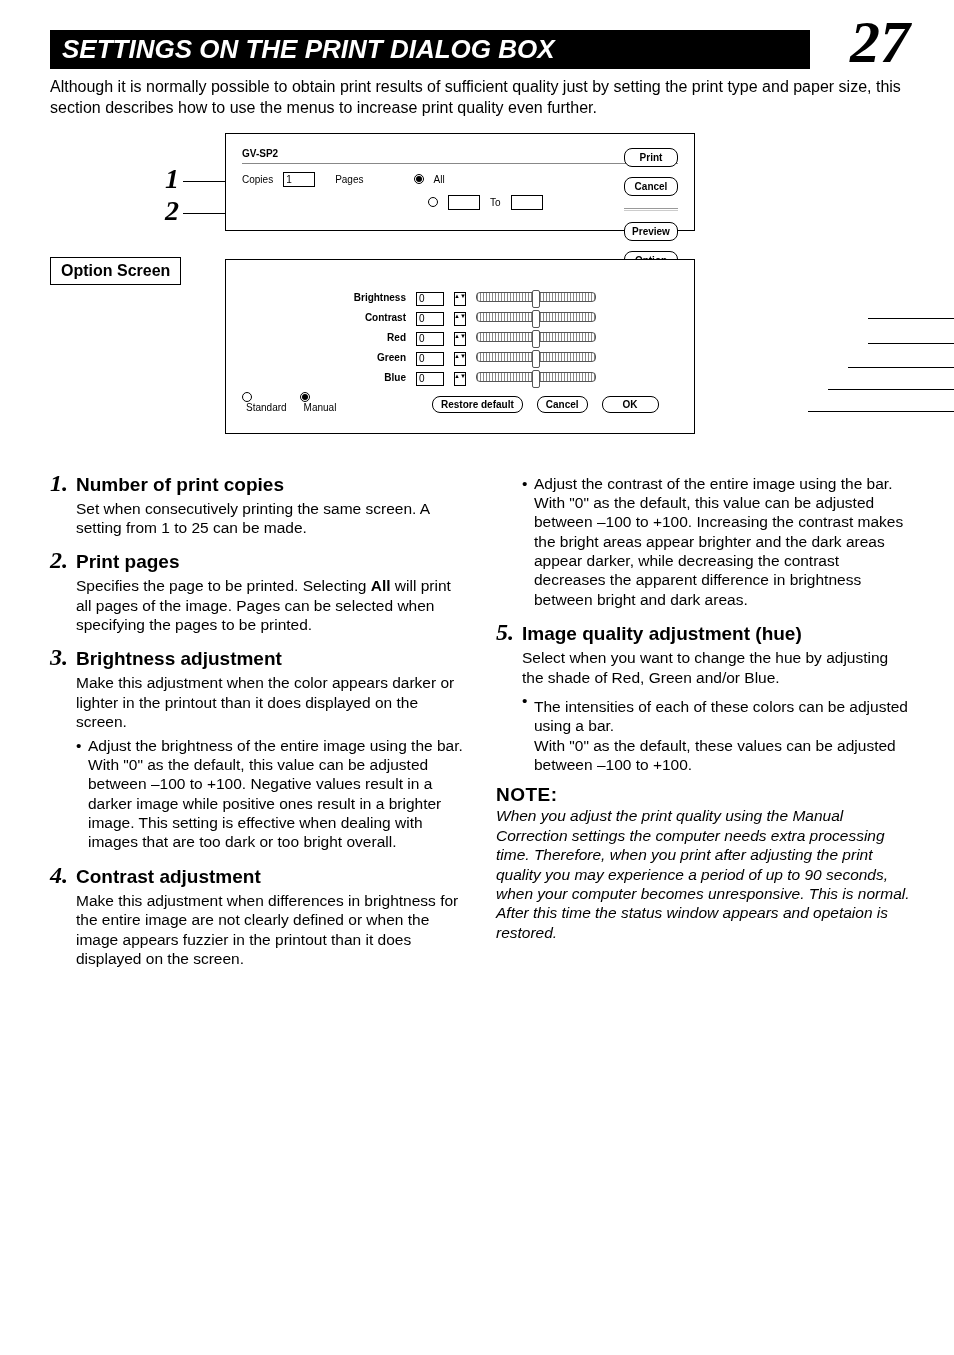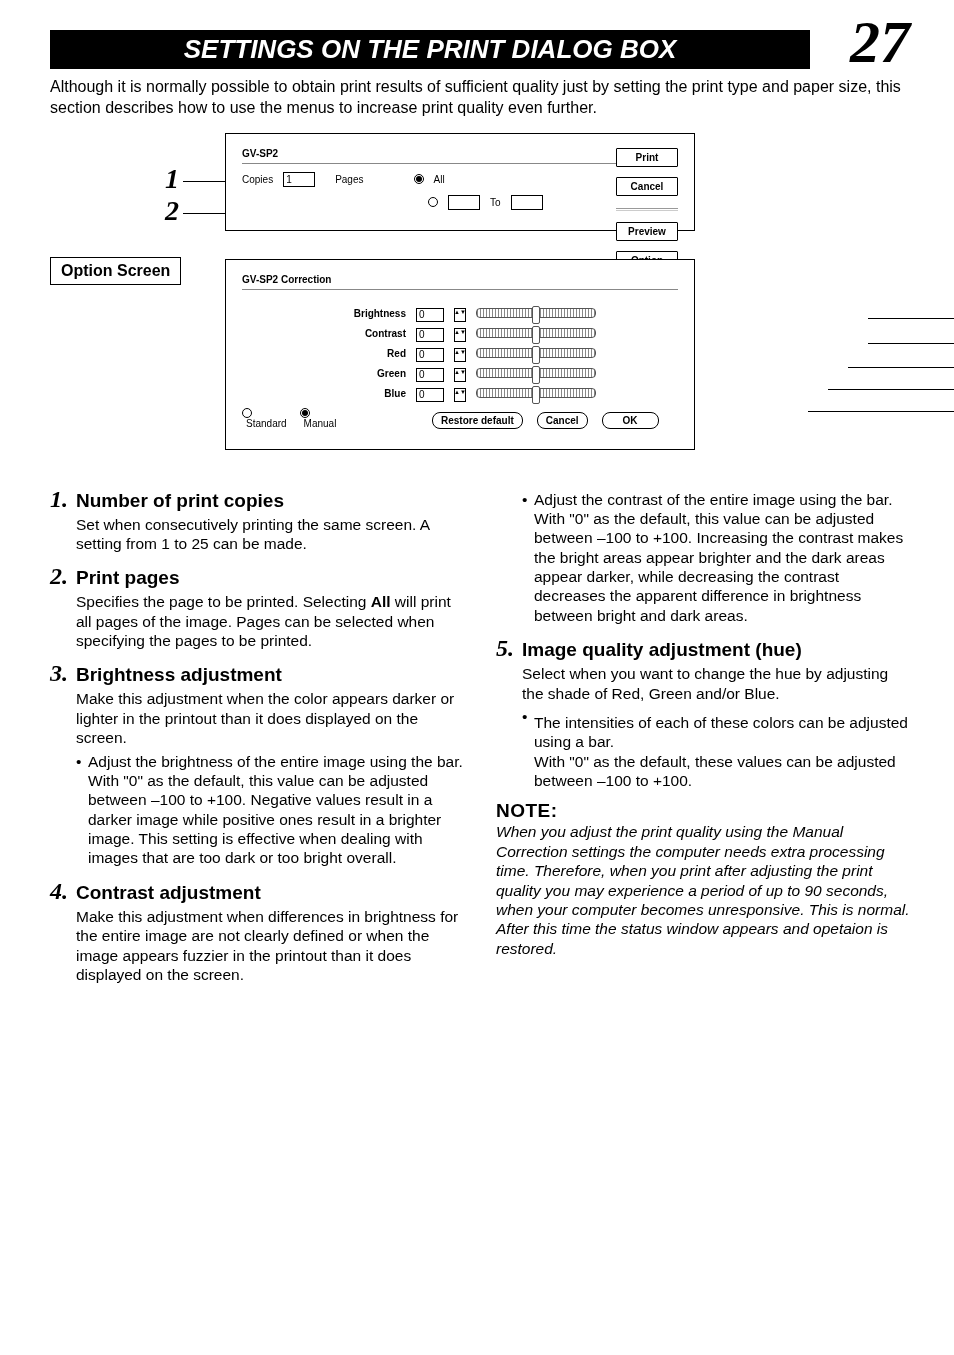--- a/index.html
+++ b/index.html
@@ -15,21 +15,20 @@
   .title-bar {
     background: #000;
     color: #fff;
     font-size: 26px;
     font-weight: bold;
     font-style: italic;
     padding: 4px 12px;
     margin-bottom: 8px;
     position: relative;
     width: 760px;
-    text-align: center;
   }
   .page-num {
     position: absolute;
     right: -100px;
     top: -22px;
     color: #000;
     font-size: 60px;
     font-style: italic;
     font-weight: bold;
     font-family: "Georgia", serif;
@@ -58,22 +57,22 @@
     display: inline-flex; align-items: center; padding-left: 2px;
   }
   .radio {
     width: 10px; height: 10px; border: 1px solid #000; border-radius: 50%;
     display: inline-block; vertical-align: middle; position: relative;
   }
   .radio.filled::after {
     content: ""; position: absolute; inset: 1px; border-radius: 50%; background: #000;
   }
   .btn {
-    border: 1px solid #000; border-radius: 1px; padding: 3px 0;
-    width: 62px; text-align: center; font-size: 10px; font-weight: bold;
+    border: 1px solid #000; border-radius: 8px; padding: 3px 0;
+    width: 54px; text-align: center; font-size: 10px; font-weight: bold;
     background: #fff;
   }
   .btn-col { position: absolute; right: 16px; top: 14px; display: flex; flex-direction: column; gap: 10px; }
   .btn-col .sep { border-top: 1px solid #999; margin: 2px 0; border-bottom: 1px solid #fff; box-shadow: 0 1px 0 #ccc; }
 
   .callout {
     position: absolute;
     font-family: Georgia, serif;
     font-size: 28px;
     font-weight: bold;
@@ -181,21 +180,20 @@
 
   <span class="callout-line" style="right:-44px; top:59px; width:90px;"></span>
 
   <span class="callout-line" style="right:-44px; top:84px; width:90px;"></span>
 
   <span class="callout-line" style="right:-44px; top:108px; width:110px;"></span>
   <span class="callout-line" style="right:-44px; top:130px; width:130px;"></span>
   <span class="callout-line" style="right:-44px; top:152px; width:150px;"></span>
 
   <div class="dialog" style="width:470px;">
-    <div class="dlg-title">GV-SP2 Correction</div>
 
     <div style="display:flex; gap:20px; margin-top:12px;">
       <div style="display:flex; flex-direction:row; gap:13px; width:80px;align-items:flex-end;">
         <div><span class="radio"></span>
           <label style="margin-left:4px;">Standard</label></div>
         <div><span class="radio filled"></span>
           <label style="margin-left:4px;">Manual</label></div>
       </div>
 
       <div>

